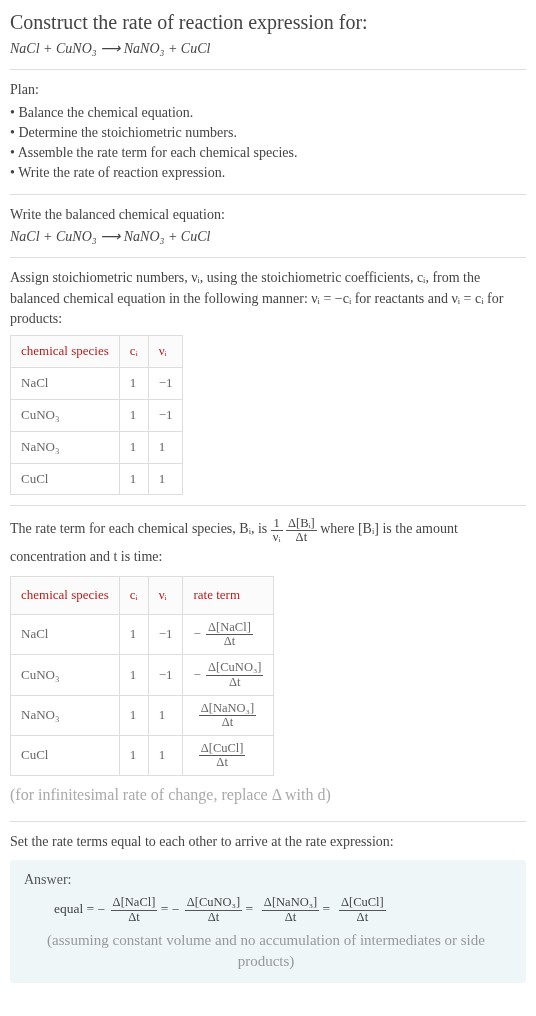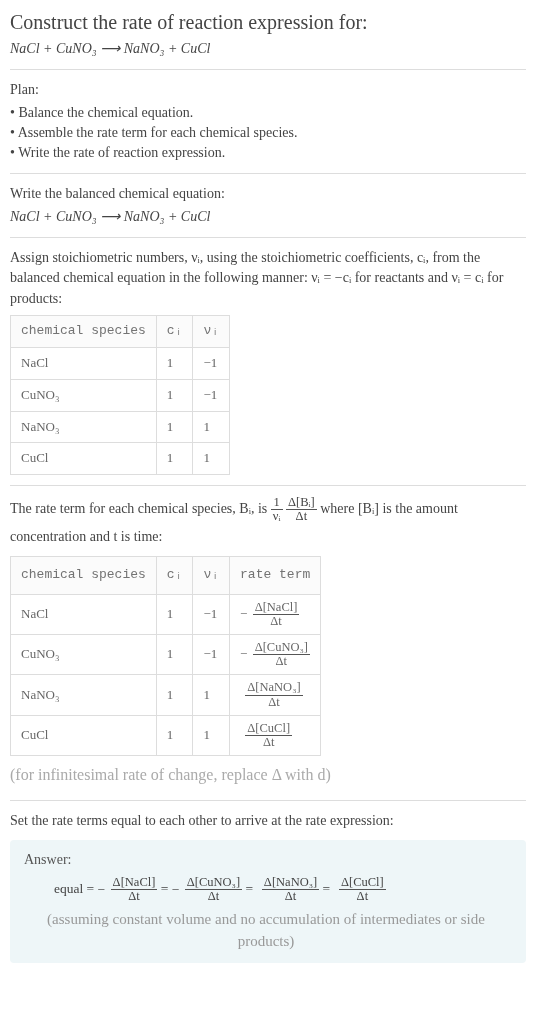--- a/index.html
+++ b/index.html
@@ -27,21 +27,21 @@
   margin-top: 6px;
   font-size: 13px;
   color: #666;
 }
 table.datatable th, table.datatable td {
   border: 1px solid #ddd;
   padding: 6px 10px;
   text-align: left;
   font-weight: normal;
 }
-table.datatable th { background: #fbfbfb; color: #737373; font-family: Liberation Mono, monospace; }
+table.datatable th { background: #fbfbfb; color: #b91c1c; }
 .num { text-align: right; }
 .caption {
   font-size: 16px;
   color: #aaa;
   margin-top: 4px;
 }
 .frac {
   display: inline-block;
   vertical-align: middle;
   text-align: center;
@@ -74,20 +74,21 @@
 <div class="section">
   <div class="intro">Construct the rate of reaction expression for:</div>
   <div class="eq">NaCl + CuNO₃ ⟶ NaNO₃ + CuCl</div>
 </div>
 
 <hr class="sep">
 
 <div class="section">
   <div class="plan-title">Plan:</div>
   <div class="plan-item">• Balance the chemical equation.</div>
+  <div class="plan-item">• Determine the stoichiometric numbers.</div>
   <div class="plan-item">• Assemble the rate term for each chemical species.</div>
   <div class="plan-item">• Write the rate of reaction expression.</div>
 </div>
 
 <hr class="sep">
 
 <div class="section">
   <div>Write the balanced chemical equation:</div>
   <div class="eq">NaCl + CuNO₃ ⟶ NaNO₃ + CuCl</div>
 </div>

